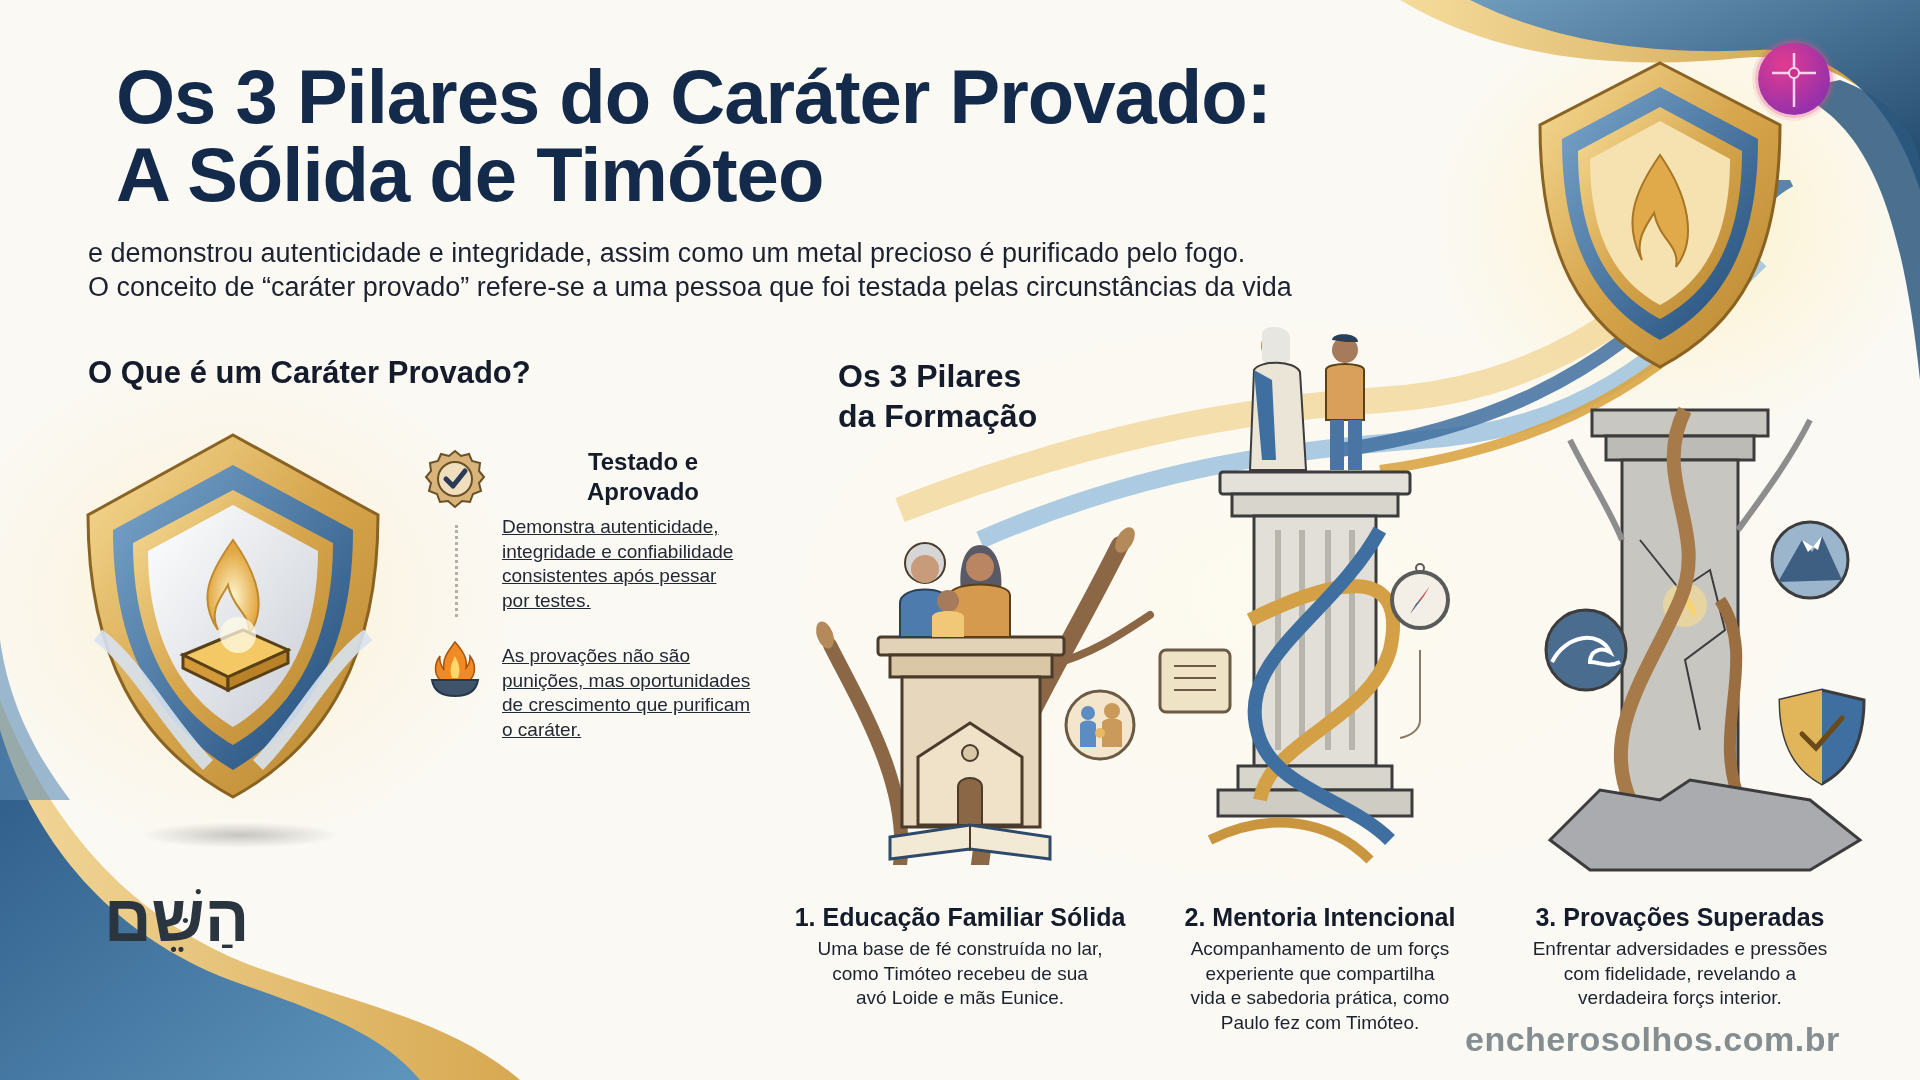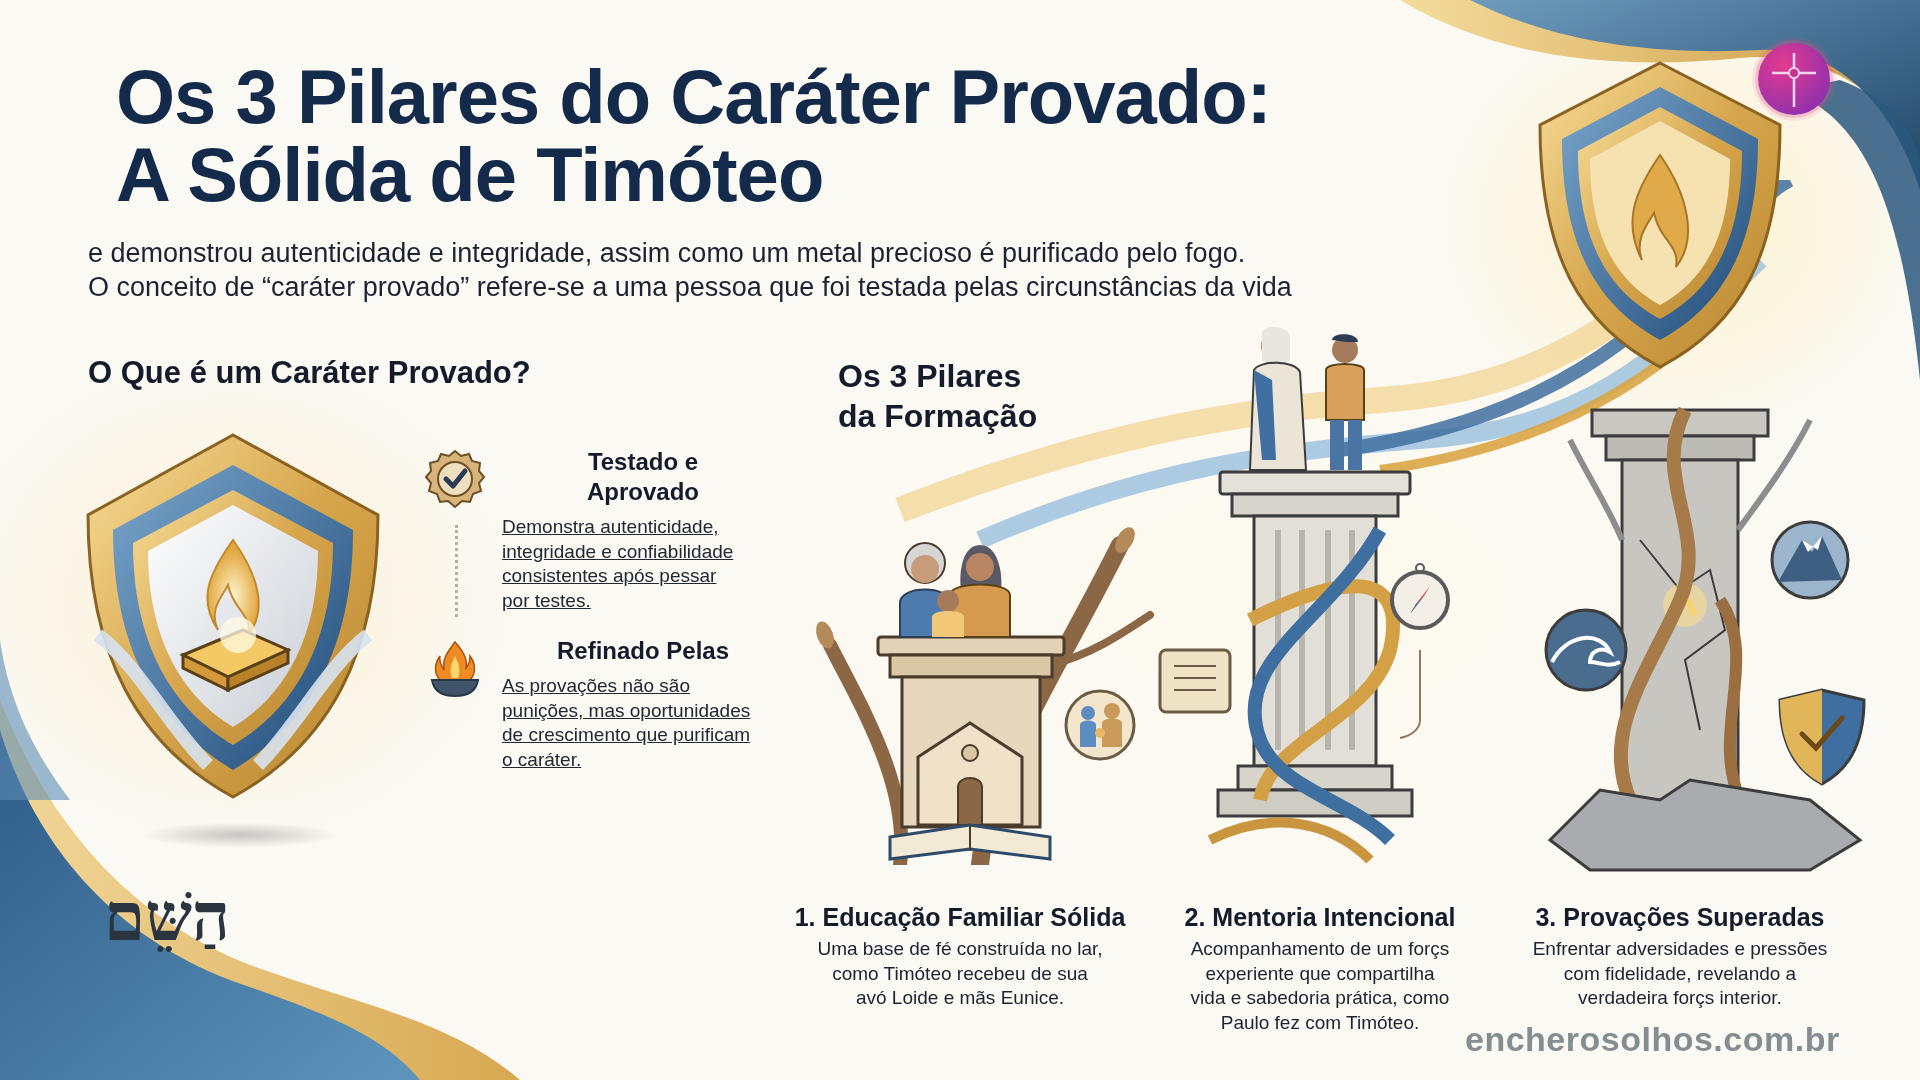--- a/index.html
+++ b/index.html
@@ -74,21 +74,21 @@
   }
   .pillar-caption h4 { font-size: 25px; font-weight: 700; color: #141b2b; line-height: 32px; }
   .pillar-caption p { font-size: 19px; line-height: 24.5px; color: #1d2230; margin-top: 4px; }
   .pillar-caption p span { display: block; }
   .cap-1 { left: 780px; top: 901px; }
   .cap-2 { left: 1140px; top: 901px; }
   .cap-3 { left: 1500px; top: 901px; }
 
   .hebrew-logo {
     position: absolute; left: 104px; top: 880px;
-    font-family: Liberation Serif, serif;
+    font-family: Liberation Sans, sans-serif;
     font-size: 66px; font-weight: 700; color: #2b3540; direction: rtl;
   }
   .watermark {
     position: absolute; left: 1465px; top: 1020px;
     font-size: 34px; font-weight: 700; color: #848d8f; letter-spacing: 0.5px;
   }
   .brand-badge {
     position: absolute; left: 1758px; top: 43px; width: 72px; height: 72px;
     border-radius: 50%;
     background: radial-gradient(circle at 35% 30%, #e23b8f, #8a2fb0 85%);
@@ -199,21 +199,20 @@
   </p>
 </div>
 
 <div class="feature feat-2">
   <svg class="icon" viewBox="0 0 62 62">
     <path d="M31 4 C24 14 18 20 20 32 C16 26 15 22 16 18 C10 26 10 36 16 42 L46 42 C52 36 52 26 46 18 C46 24 44 28 42 30 C44 20 38 12 31 4 Z" fill="#f08a24" stroke="#a8520e" stroke-width="1.5"></path>
     <path d="M31 18 C27 26 25 32 28 40 L34 40 C37 32 35 26 31 18 Z" fill="#ffd86b"></path>
     <path d="M8 42 L54 42 C52 54 42 58 31 58 C20 58 10 54 8 42 Z" fill="#3f536a" stroke="#27384a" stroke-width="2"></path>
   </svg>
   <h3>
-    <span>Refinado Pelas</span>
   </h3>
   <p>
     <span>As provações não são</span>
     <span>punições, mas oportunidades</span>
     <span>de crescimento que purificam</span>
     <span>o caráter.</span>
   </p>
 </div>
 
 <h2 class="section-mid-title">

